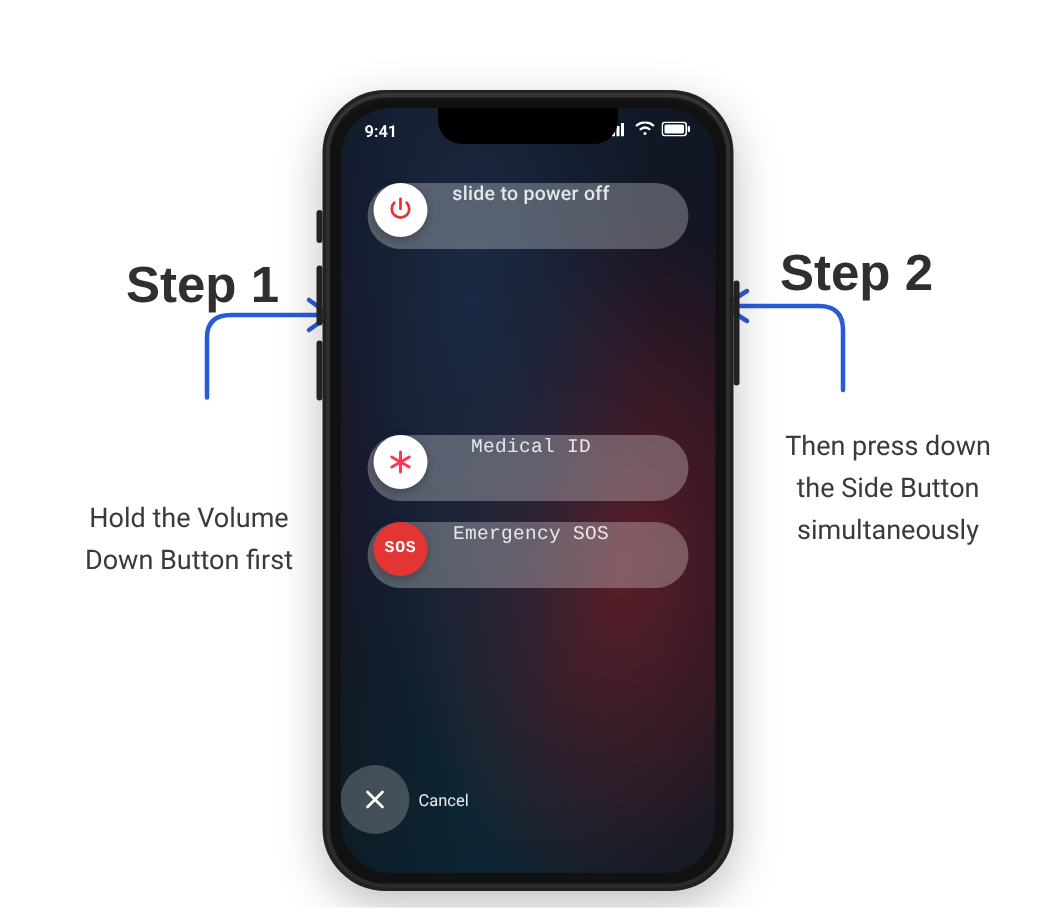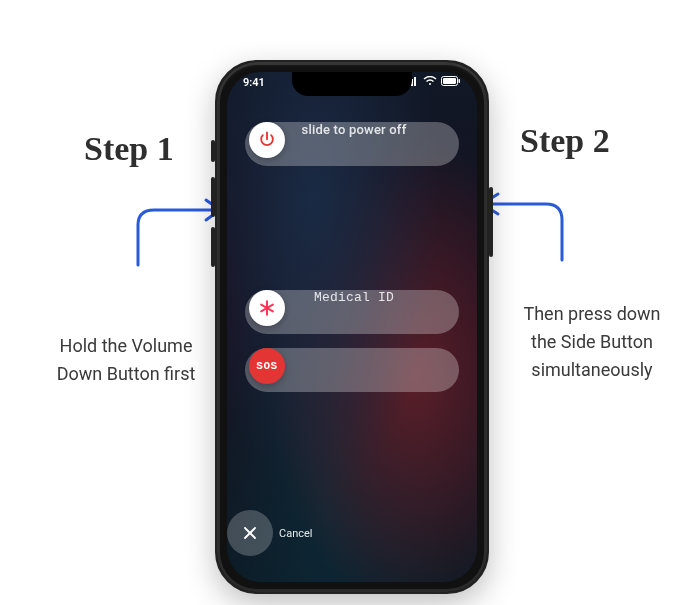--- a/index.html
+++ b/index.html
@@ -62,21 +62,21 @@
   
   .notch{
     position:absolute;top:0;left:50%;transform:translateX(-50%);
     width:120px;height:24px;background:#000;
     border-bottom-left-radius:16px;border-bottom-right-radius:16px;
     z-index:10;
   }
   
   .status{
     position:absolute;top:4px;left:0;right:0;height:18px;
-    display:flex;justify-content:space-between;align-items:flex-start;
+    display:flex;justify-content:space-between;align-items:flex-end;
     padding:0 16px;color:#fff;font-size:11px;font-weight:600;
     z-index:5;
   }
   .status .right{display:flex;align-items:center;gap:4px;}
   .status .signal,.status .wifi,.status .battery{display:inline-block;}
 
   
   .sliders{
     position:absolute;top:50px;left:18px;right:18px;
     display:flex;flex-direction:column;gap:0;
@@ -113,32 +113,33 @@
   .cancel-btn{
     width:46px;height:46px;border-radius:50%;
     background:rgba(255,255,255,0.22);
     display:flex;align-items:center;justify-content:center;
   }
   .cancel-label{color:rgba(255,255,255,0.9);font-size:11px;}
 
   
   .step-title{
     position:absolute;font-size:34px;font-weight:600;color:var(--step-ink);
-    font-family:Liberation Serif, serif;
+    font-family:Liberation Sans, sans-serif;
+    margin-top:41px;
   }
   .step1-title{left:84px;top:130px;}
   .step2-title{left:520px;top:122px;}
 
   .anno-text{
     position:absolute;font-size:18px;color:var(--ink);
     line-height:1.55;text-align:center;
     font-family:"Segoe UI",Roboto,sans-serif;width:160px;
   }
   .anno-left{left:46px;top:320px;margin-top:12px;}
-  .anno-right{left:512px;top:300px;}
+  .anno-right{left:512px;top:284px;}
 
   
   .arrow{position:absolute;stroke:var(--blue);fill:none;stroke-width:3;stroke-linecap:round;stroke-linejoin:round;}
   .arrow1{left:120px;top:170px;width:120px;height:100px;}
   .arrow2{left:470px;top:160px;width:110px;height:110px;}
 
 </style>
 </head>
 <body>
 
@@ -225,20 +226,21 @@
               </g>
             </svg>
           </div>
           <div class="label">Medical ID</div>
         </div>
 
         <div class="slider">
           <div class="knob red">
             <span style="color:#fff;font-size:11px;font-weight:700;letter-spacing:0.5px">SOS</span>
           </div>
+          <div class="label">Emergency SOS</div>
         </div>
       </div>
 
       <div class="cancel-wrap">
         <div class="cancel-btn">
           <svg width="20" height="20" viewBox="0 0 24 24">
             <g stroke="#fff" stroke-width="2.2" stroke-linecap="round">
               <line x1="6" y1="6" x2="18" y2="18"></line>
               <line x1="18" y1="6" x2="6" y2="18"></line>
             </g>

